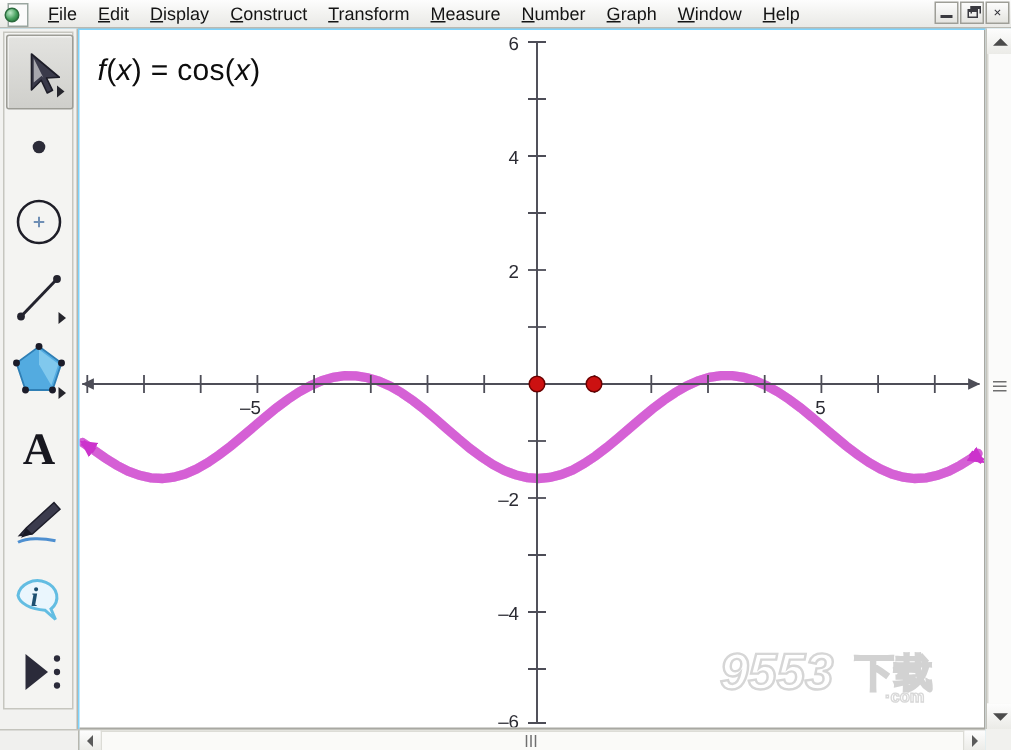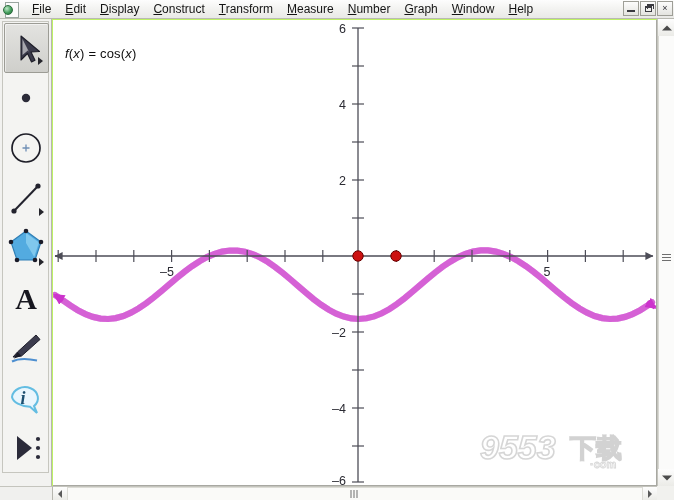--- a/index.html
+++ b/index.html
@@ -12,21 +12,21 @@
     height: 500px;
     overflow: hidden;
     font-family: "Liberation Sans", sans-serif;
     -webkit-font-smoothing: antialiased;
   }
 
   #app {
     position: relative;
     width: 674px;
     height: 500px;
-    background: #bef264;
+    background: #7dd3fc;
     box-sizing: border-box;
   }
 
   
   .menubar {
     position: absolute;
     left: 0; top: 0;
     width: 674px; height: 19px;
     background: linear-gradient(to bottom, #fdfdfd 0%, #f3f3f1 48%, #e9e9e6 100%);
     border-bottom: 1px solid #b9b9b2;
@@ -168,22 +168,22 @@
     box-sizing: border-box;
     overflow: hidden;
   }
   .sketch-canvas {
     position: absolute;
     left: 0; top: 0;
     width: 603px; height: 465px;
   }
   .func-label {
     position: absolute;
-    left: 12px; top: 26px;
-    font-size: 13px;
+    left: 12px; top: 16px;
+    font-size: 20px;
     color: #0d0d0d;
     letter-spacing: 0.2px;
     white-space: nowrap;
   }
   .func-label i { font-style: italic; }
 
   
   .vscroll {
     position: absolute;
     right: 0; top: 19px;

